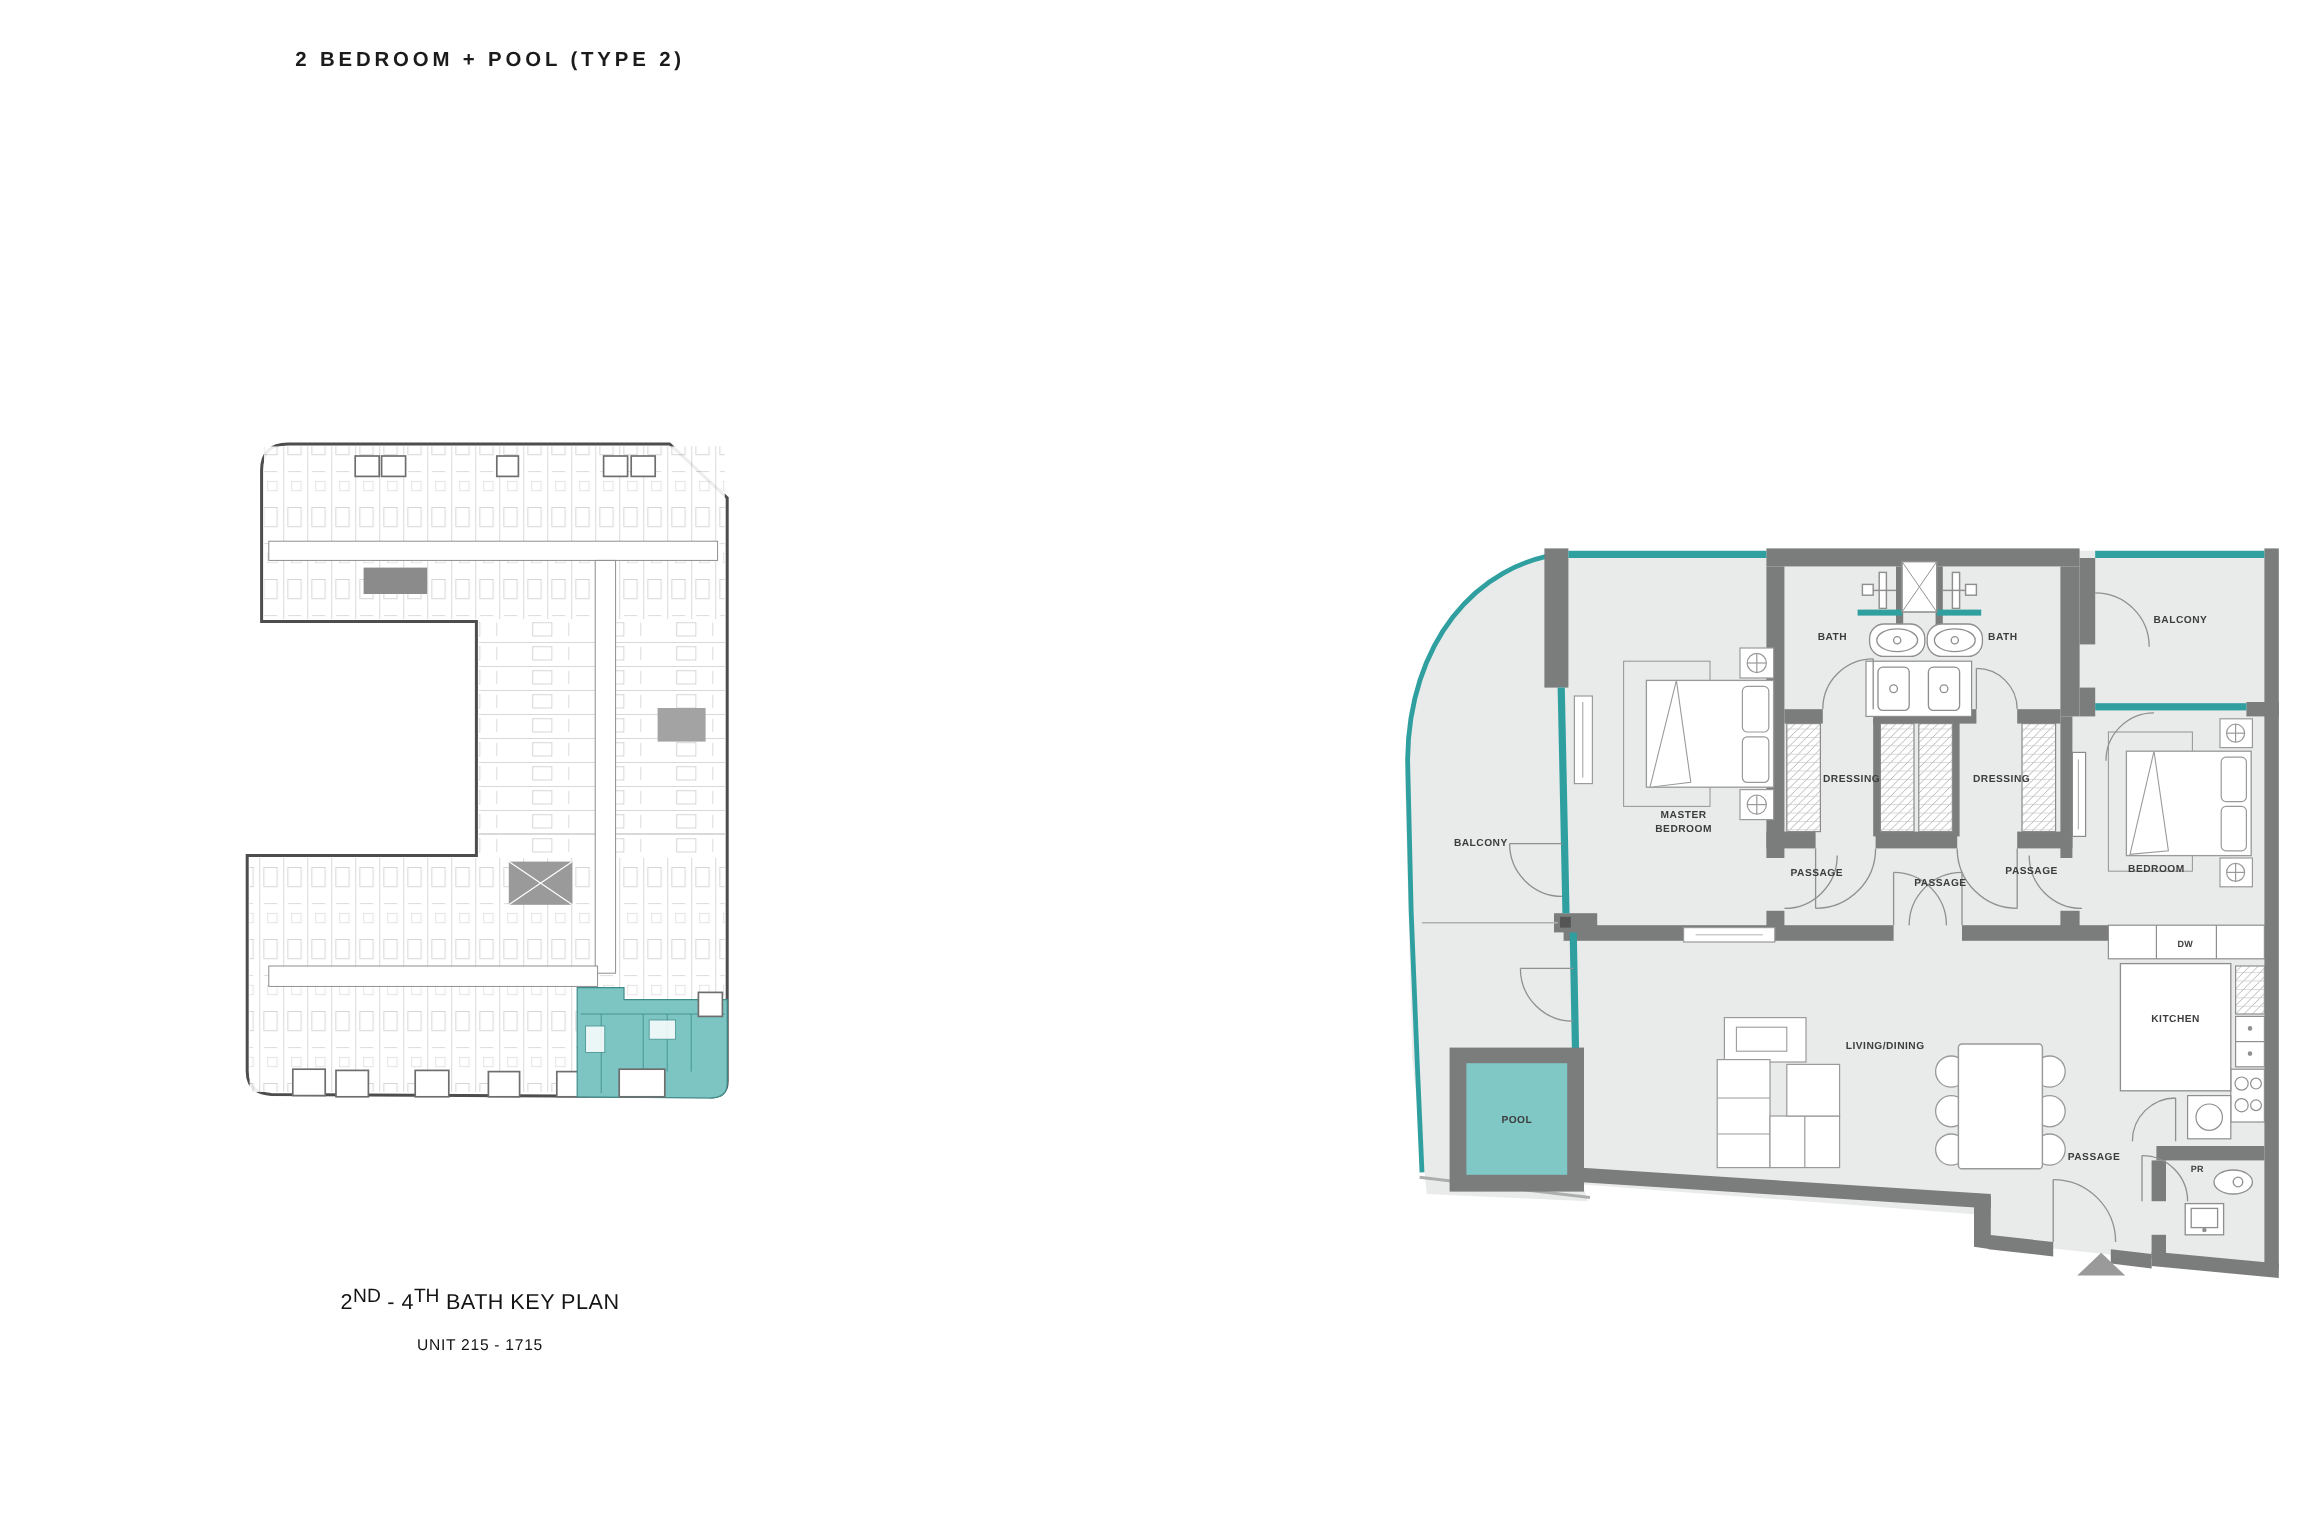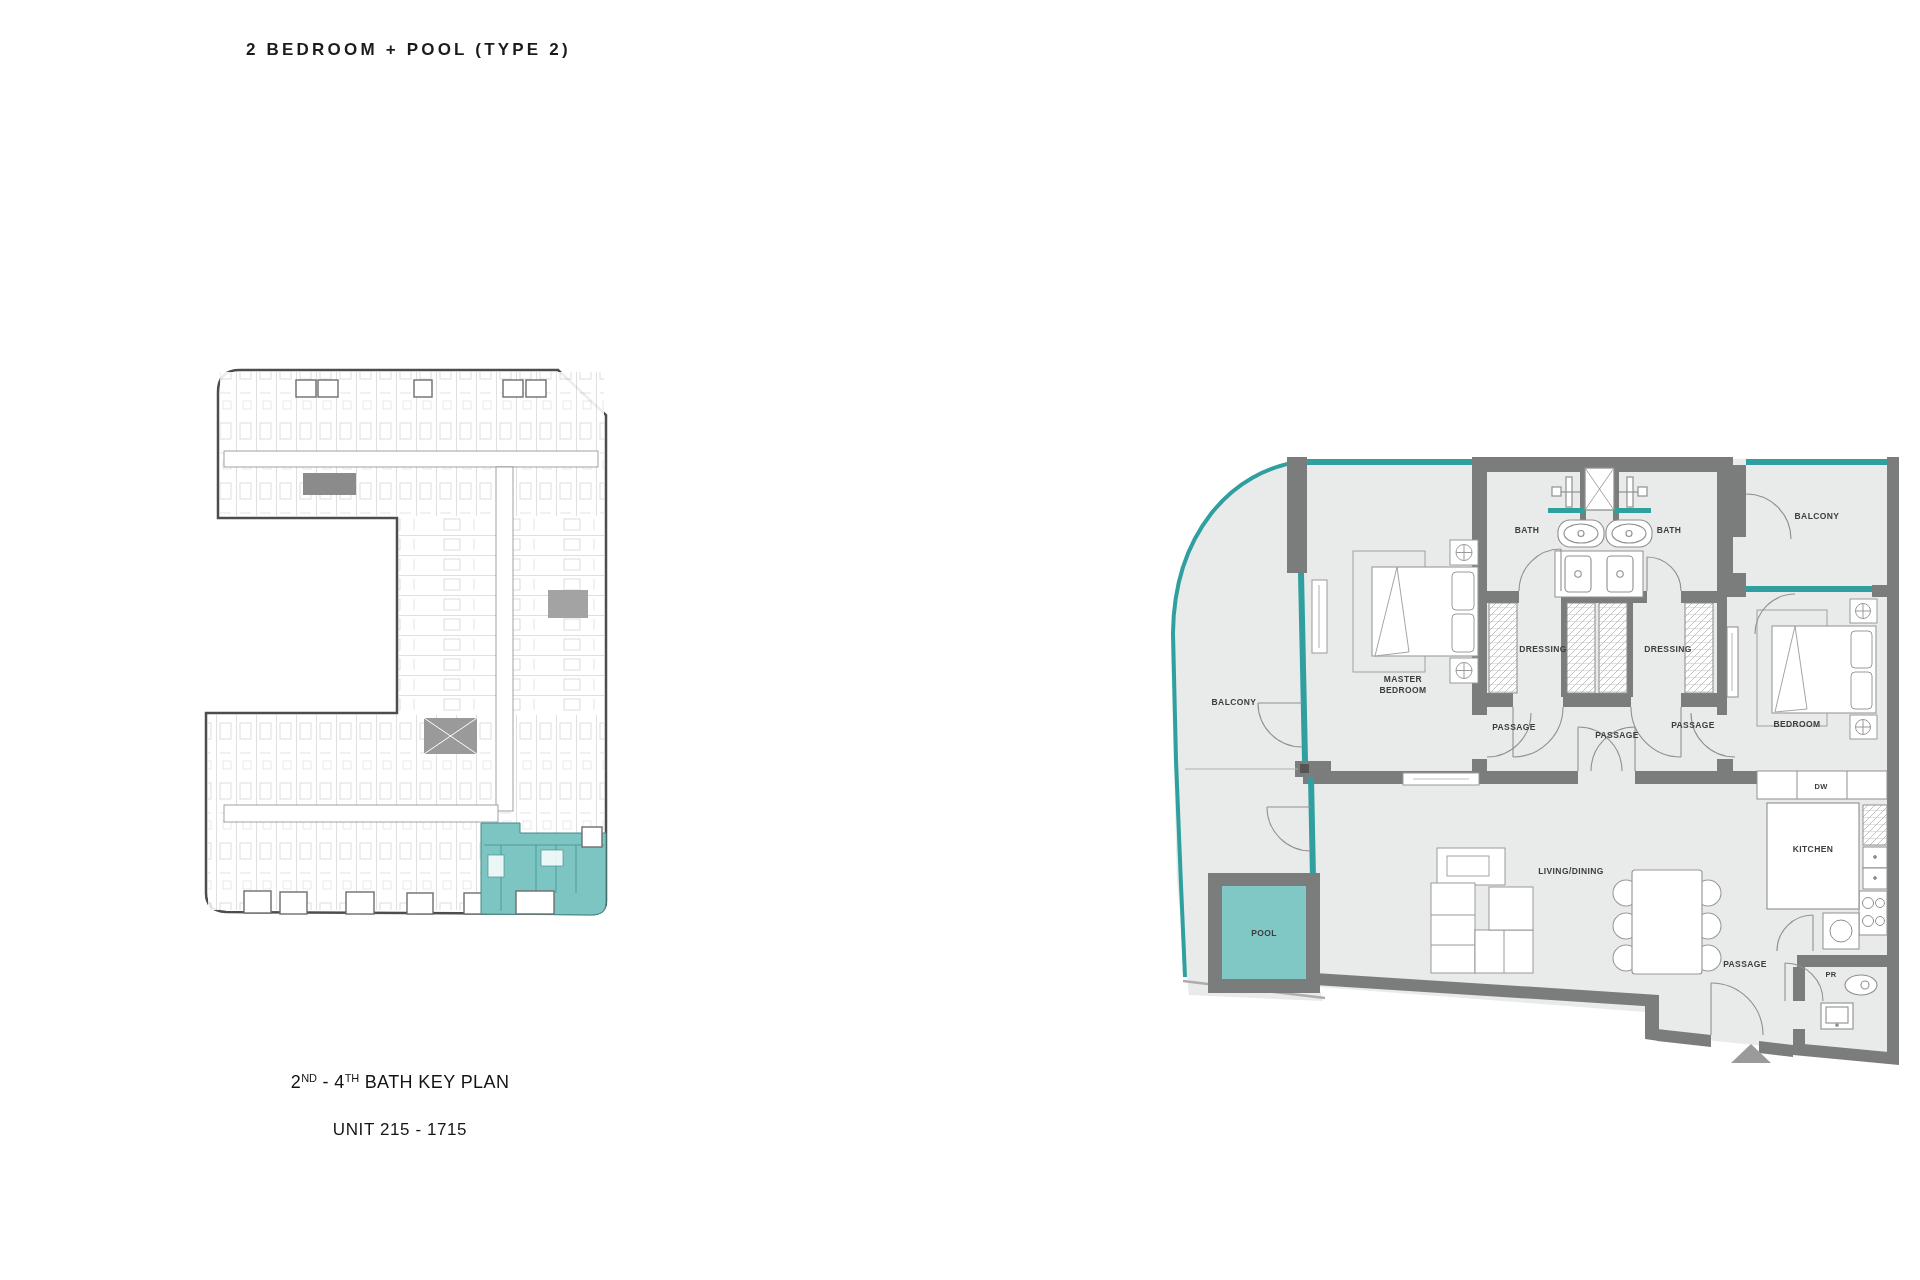--- a/index.html
+++ b/index.html
@@ -3,22 +3,22 @@
 <meta charset="utf-8">
 <style>
   html,body{margin:0;padding:0;background:#fff;}
   body{width:1920px;height:1280px;position:relative;overflow:hidden;
        font-family:"Liberation Sans",sans-serif;}
   .page-title{position:absolute;left:210px;top:40px;font-size:17px;font-weight:600;
        letter-spacing:3.2px;color:#1b1b1b;white-space:nowrap;margin-left:36px;}
   .keyplan-wrap{position:absolute;left:196px;top:355px;width:420px;height:570px;}
   .caption{position:absolute;left:150px;top:1072px;width:500px;text-align:center;color:#141414;}
   .caption .line1{font-size:18px;letter-spacing:0.4px;}
-  .caption .line1 sup{font-size:11px;vertical-align:6px;letter-spacing:0;}
-  .caption .line2{font-size:17px;letter-spacing:0.6px;margin-top:27px;}
+  .caption .line1 sup{font-size:16px;vertical-align:6px;letter-spacing:0;}
+  .caption .line2{font-size:13px;letter-spacing:0.6px;margin-top:17px;}
   .unitplan-wrap{position:absolute;left:1145px;top:415px;width:770px;height:650px;}
   svg text{font-family:"Liberation Sans",sans-serif;font-weight:bold;fill:#3d3d3d;}
   .rlab{font-size:8.5px;letter-spacing:0.4px;}
   .rlab-sm{font-size:7.5px;letter-spacing:0.2px;}
 </style>
 </head>
 <body>
 
 <div class="page-title">2 BEDROOM + POOL (TYPE 2)</div>
 

